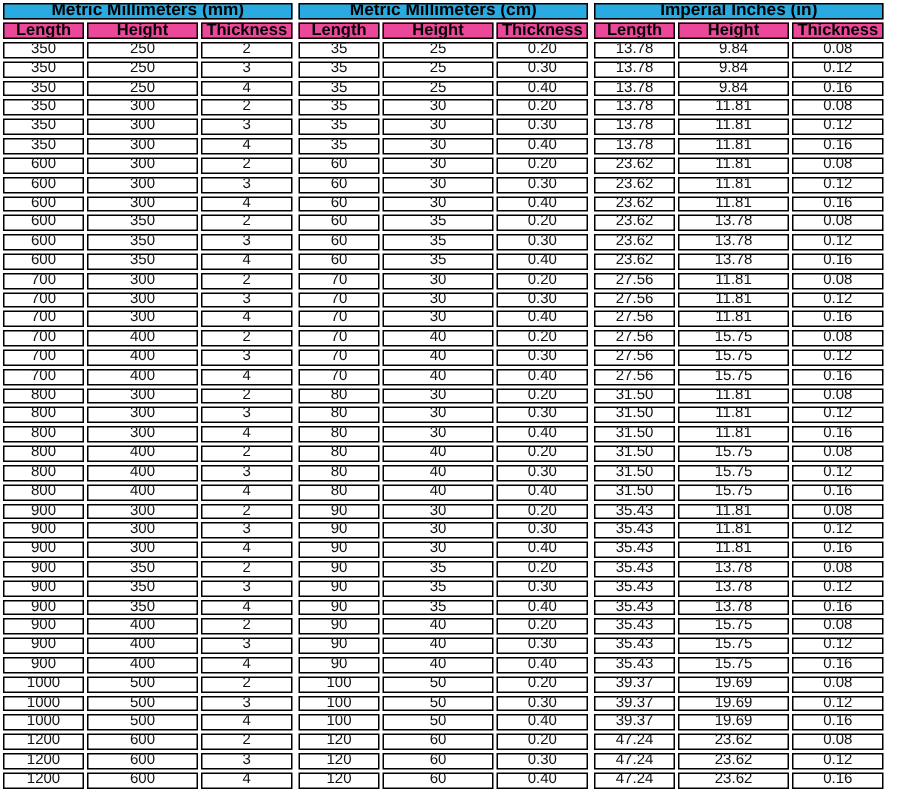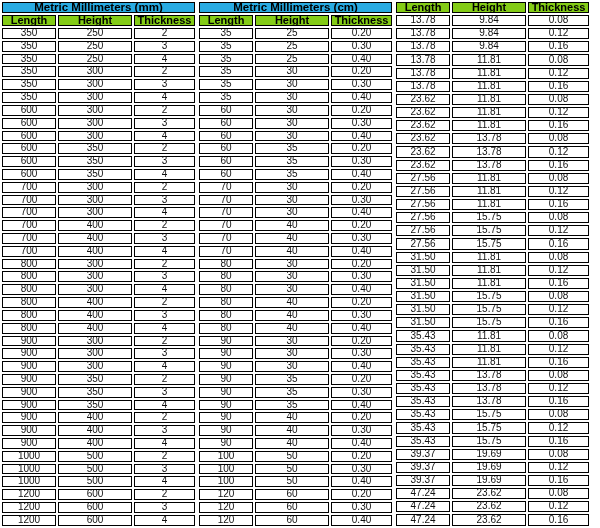--- a/index.html
+++ b/index.html
@@ -29,21 +29,21 @@
   }
   th.ghead {
     background: #29abe2;
     color: #000000;
     font-size: 11.5px;
     font-weight: bold;
     height: 11px;
     line-height: 9px;
   }
   th.sub {
-    background: #84cc16;
+    background: #ec4899;
     color: #000000;
     font-size: 11px;
     font-weight: bold;
     height: 11px;
     line-height: 9px;
   }
   td {
     background: #ffffff;
     color: #111111;
     font-size: 10px;
@@ -487,20 +487,23 @@
   </table>
 
   <table class="group">
     <colgroup>
         <col style="width:54px">
         <col style="width:74px">
         <col style="width:61px">
       </colgroup>
     <thead>
       <tr>
+        <th class="ghead" colspan="3">Imperial Inches (in)</th>
+      </tr>
+      <tr>
         <th class="sub">Length</th>
         <th class="sub">Height</th>
         <th class="sub">Thickness</th>
       </tr>
     </thead>
     <tbody>
         <tr>
           <td>13.78</td>
           <td>9.84</td>
           <td>0.08</td>

